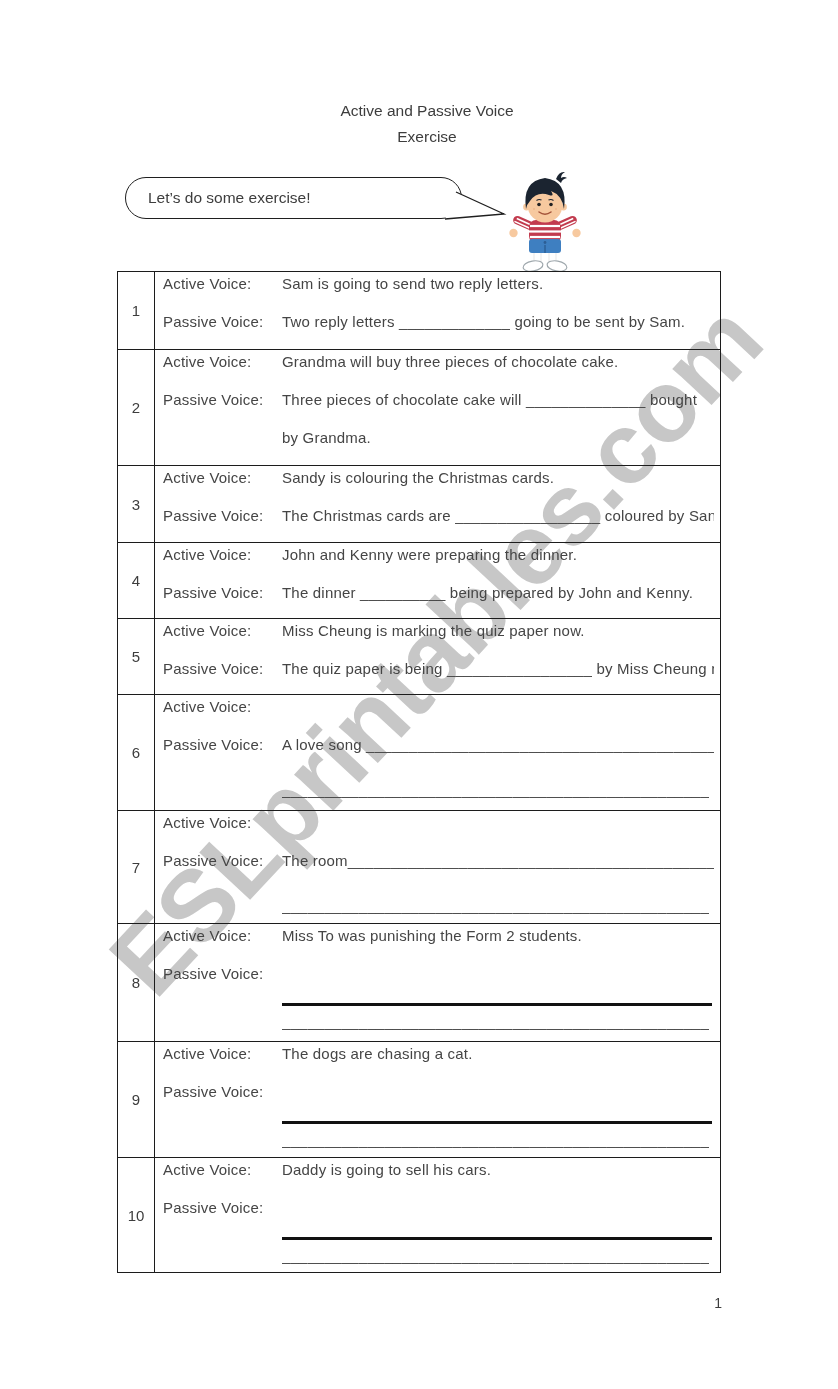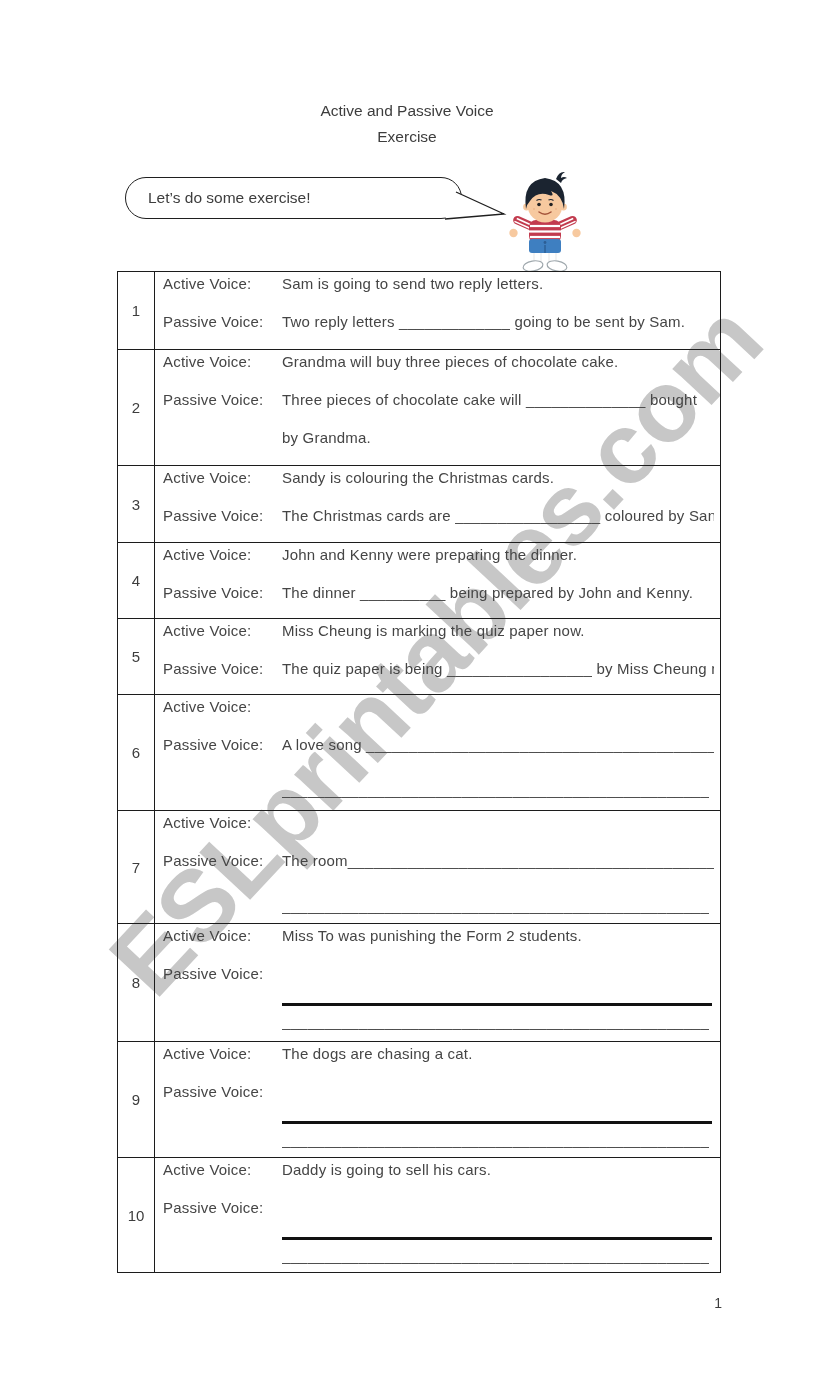--- a/index.html
+++ b/index.html
@@ -8,21 +8,21 @@
     overflow:hidden;font-family:"Liberation Sans","DejaVu Sans",sans-serif;color:#414141;
   }
   
   .watermark{
     position:absolute;left:436px;top:650px;z-index:0;
     transform:translate(-50%,-50%) rotate(-47deg);
     font-size:101px;font-weight:bold;letter-spacing:-1px;
     color:#c7c7c7;white-space:nowrap;user-select:none;
   }
   
-  .title-block{position:absolute;left:106px;top:102px;width:602px;text-align:center;z-index:1;}
+  .title-block{position:absolute;left:126px;top:102px;width:602px;text-align:center;z-index:1;}
   .title-line{font-size:15.5px;line-height:17px;color:#3d3d3d;}
   .title-line2{margin-top:9px;}
   
   .speech-bubble{
     position:absolute;left:125px;top:177px;width:337px;height:42px;z-index:1;
     border:1.3px solid #1f1f1f;border-radius:21px;background:#fff;
     display:flex;align-items:center;padding-left:22px;box-sizing:border-box;
     font-size:15.5px;color:#3d3d3d;text-align:right;
   }
   .bubble-tail{position:absolute;left:425px;top:183px;width:90px;height:42px;z-index:2;}

